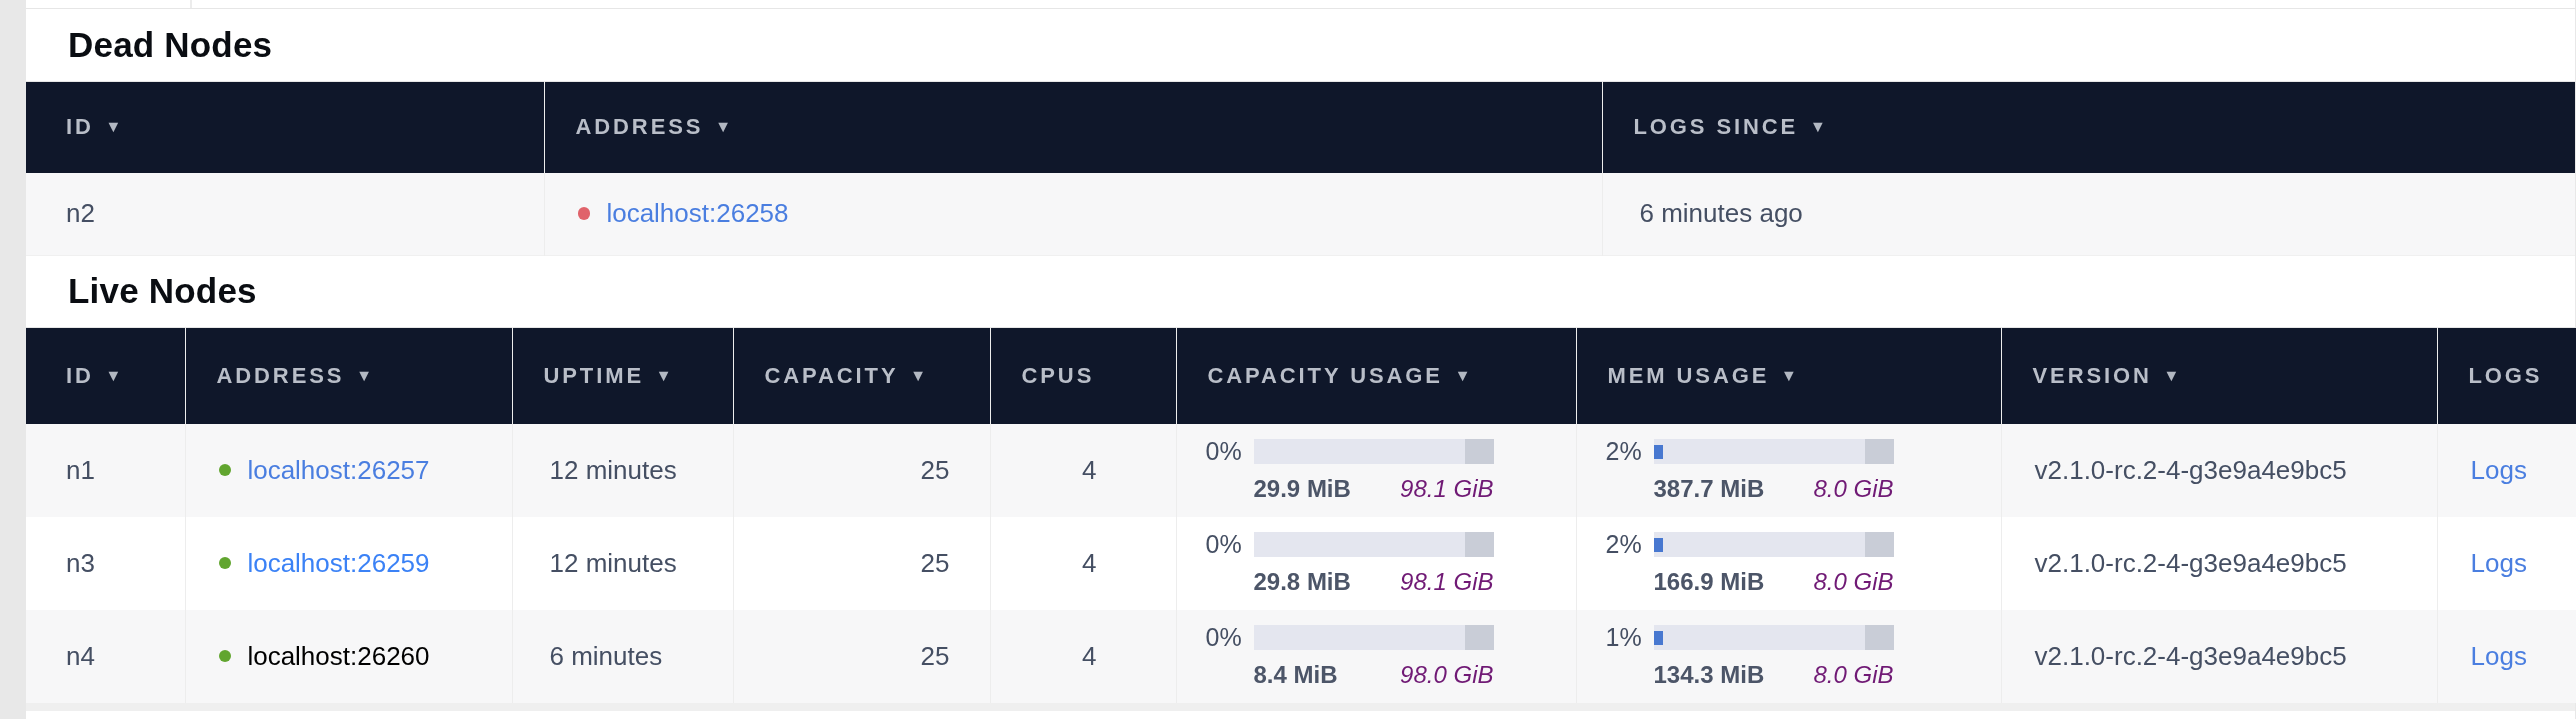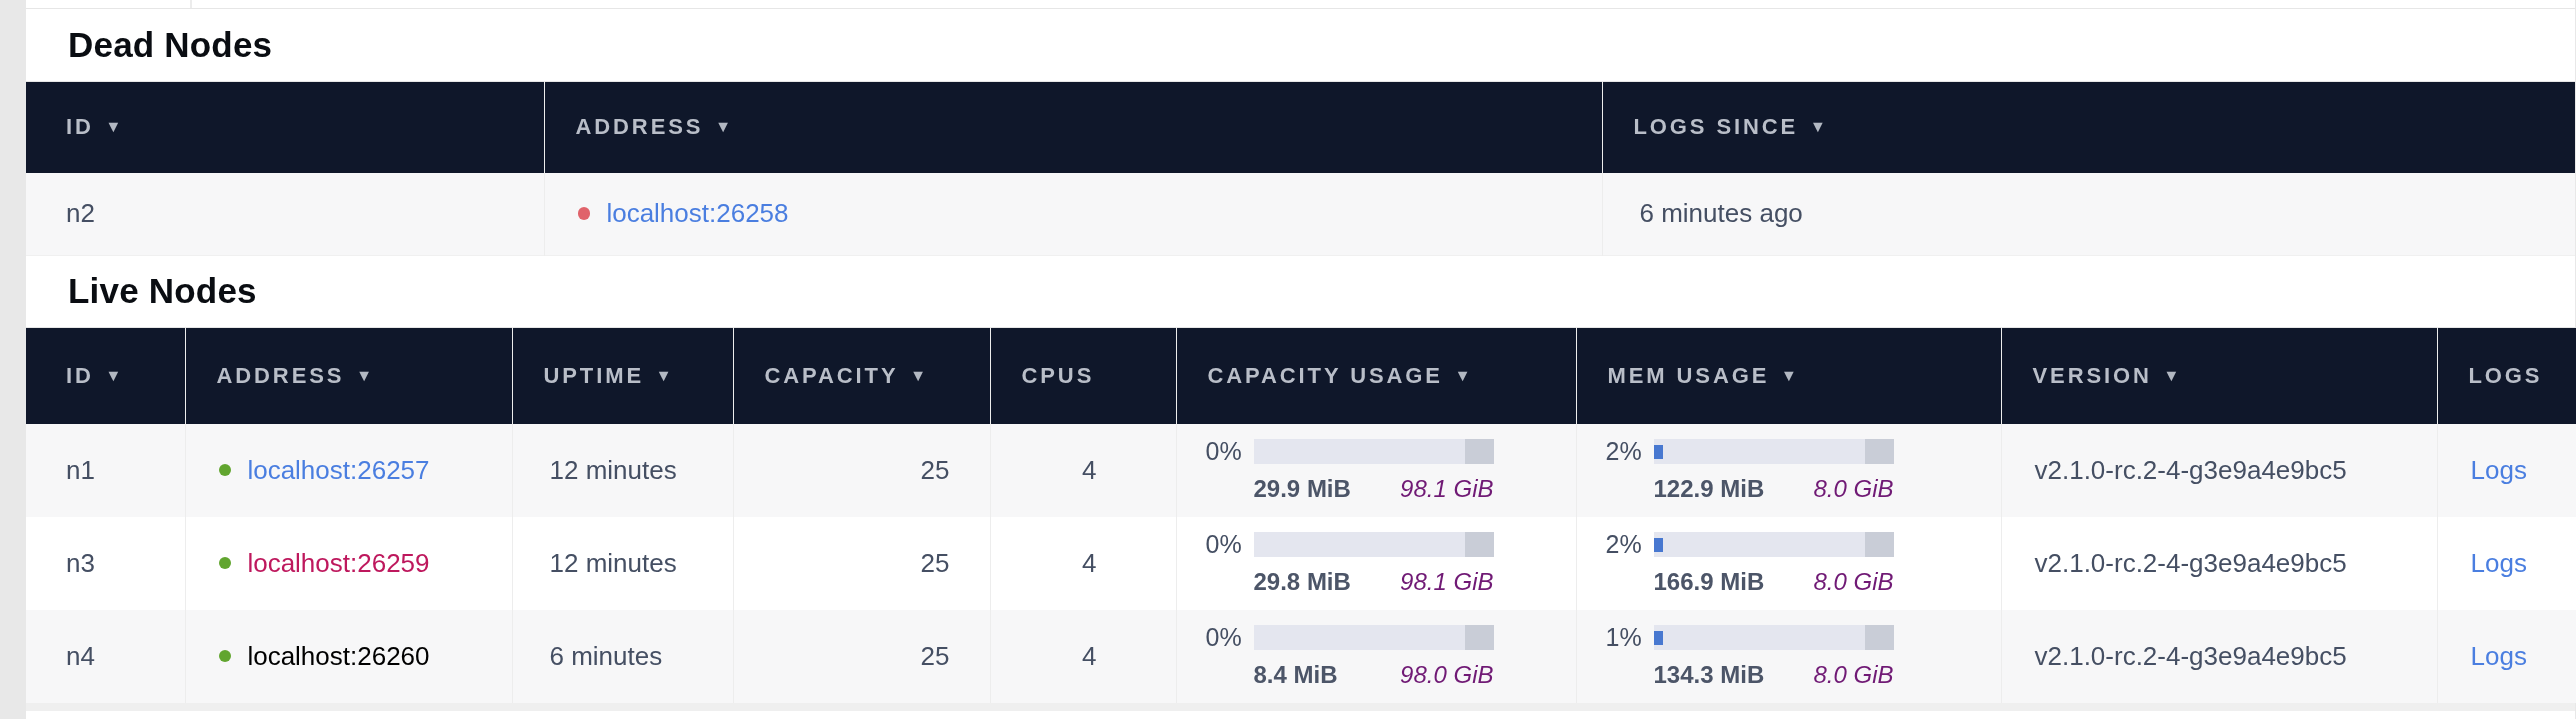--- a/index.html
+++ b/index.html
@@ -141,31 +141,31 @@
             <td class="usage-cell">
               <div class="usage">
                 <div class="usage-row">
                   <span class="pct">2%</span>
                   <div class="bar" style="background: rgb(228, 230, 239);">
                     <div class="bar-fill" style="width: 9.6px; background: rgb(72, 120, 208);"></div>
                     <div class="bar-cap" style="background: rgb(201, 205, 215);"></div>
                   </div>
                 </div>
                 <div class="usage-labels">
-                  <span class="u-used">122.9 MiB</span>
+                  <span class="u-used">387.7 MiB</span>
                   <span class="u-total">8.0 GiB</span>
                 </div>
               </div>
             </td>
             <td class="cell-version">v2.1.0-rc.2-4-g3e9a4e9bc5</td>
             <td class="cell-logs"><a class="logs-link" href="#" style="color: rgb(74, 126, 224);">Logs</a></td>
           </tr>
           <tr class="body-row">
             <td class="cell-id">n3</td>
-            <td class="cell-address"><span class="dot" style="background: rgb(97, 165, 47);"></span><a class="addr-link" href="#" style="color: #be185d;">localhost:26259</a></td>
+            <td class="cell-address"><span class="dot" style="background: rgb(97, 165, 47);"></span><a class="addr-link" href="#" style="color: #3b82f6;">localhost:26259</a></td>
             <td class="cell-uptime">12 minutes</td>
             <td class="cell-num cell-replicas">25</td>
             <td class="cell-num cell-cpus">4</td>
             <td class="usage-cell">
               <div class="usage">
                 <div class="usage-row">
                   <span class="pct">0%</span>
                   <div class="bar" style="background: rgb(228, 230, 239);">
                     <div class="bar-cap" style="background: rgb(201, 205, 215);"></div>
                   </div>

